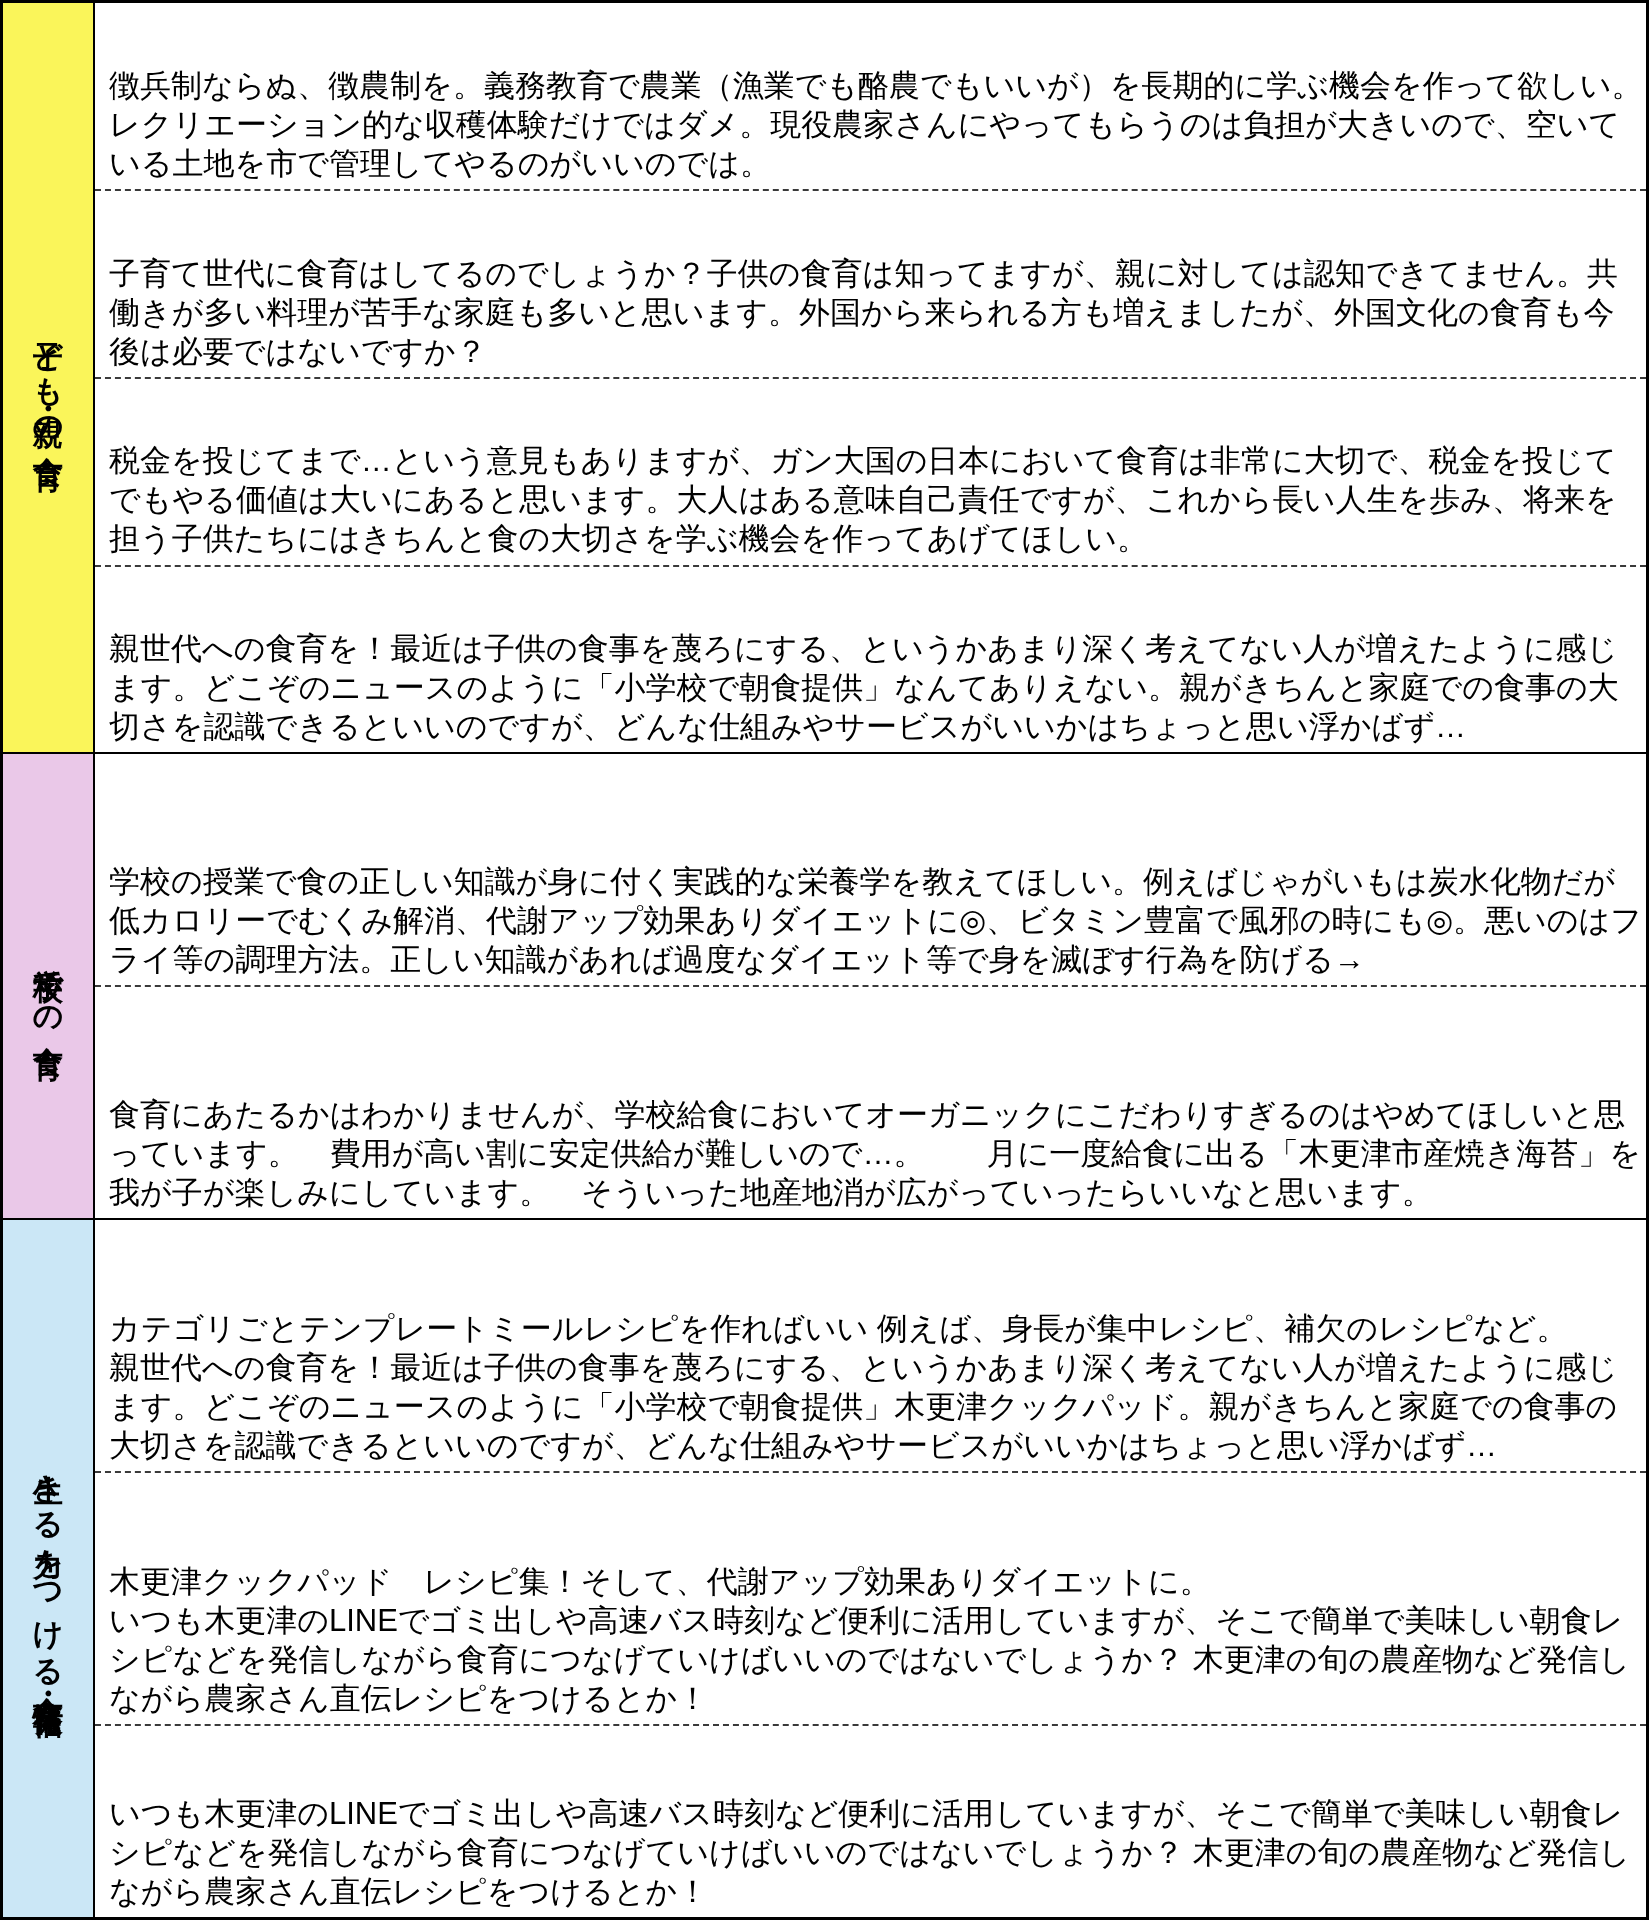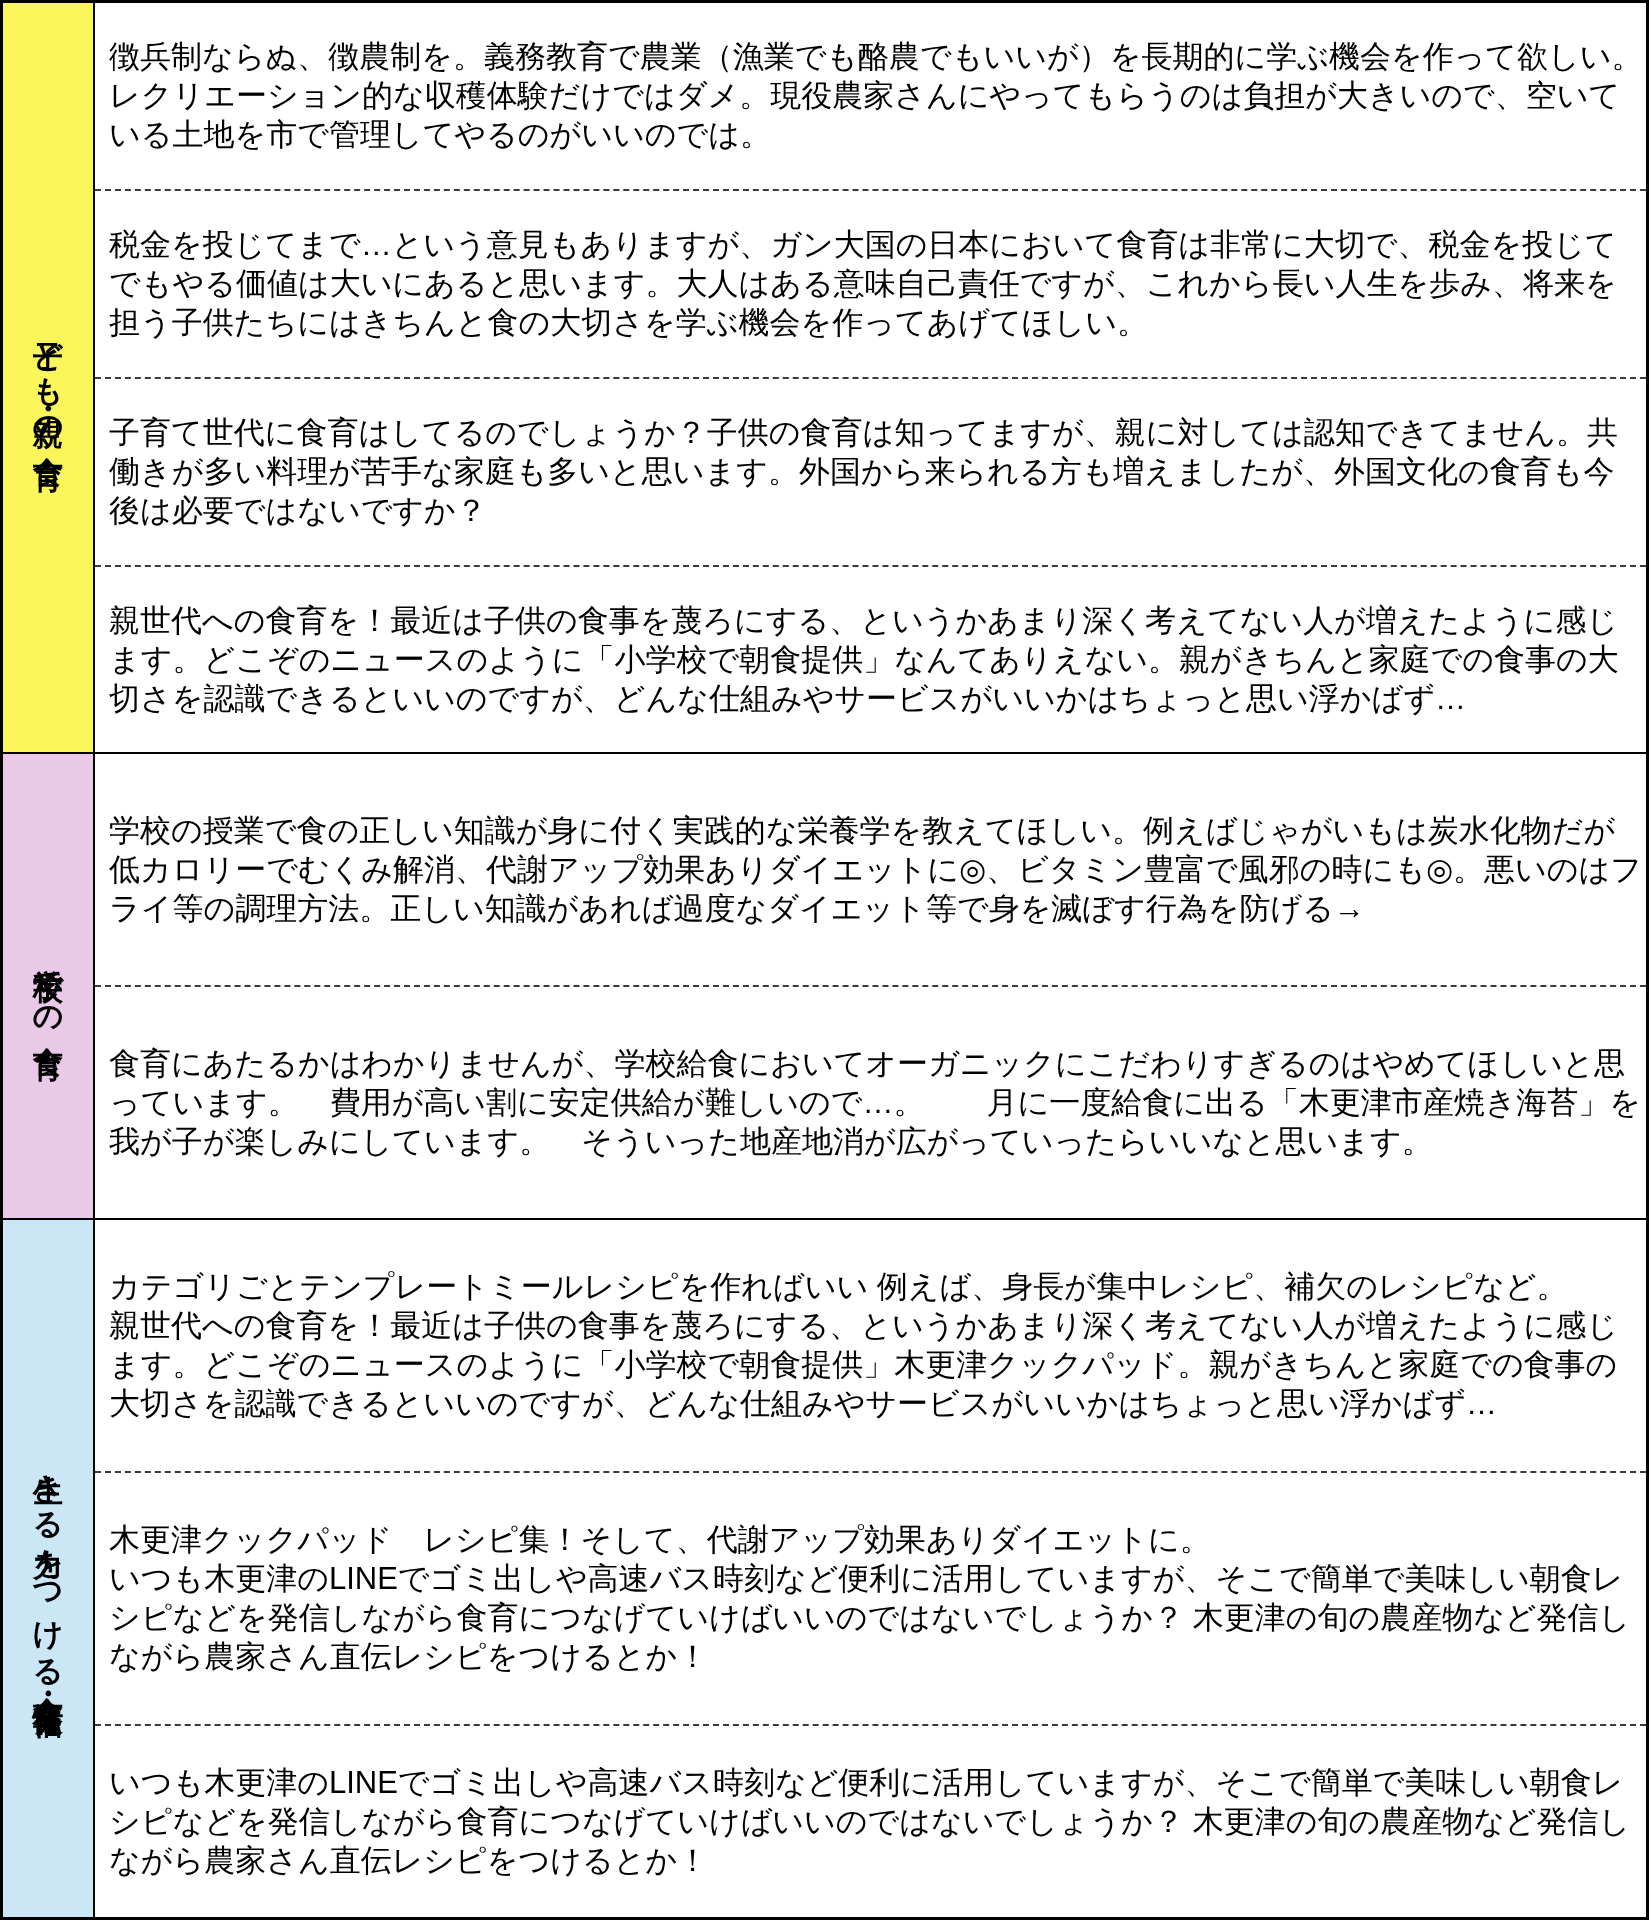--- a/index.html
+++ b/index.html
@@ -41,21 +41,21 @@
   }
   .content {
     flex: 1 1 auto;
     display: flex;
     flex-direction: column;
     min-width: 0;
   }
   .block {
     display: flex;
     flex-direction: column;
-    justify-content: center;
+    justify-content: flex-end;
     padding: 6px 2px 6px 14px;
     flex: 3 1 0;
     min-height: 0;
   }
   .block.lines-4 { flex-grow: 4; }
   .block:not(:last-child) { border-bottom: 2px dashed #3a3a3a; }
   .block p {
     font-size: 31px;
     line-height: 1.26;
     white-space: pre-wrap;
@@ -69,24 +69,24 @@
 
   <section class="row sec-0">
     <div class="head" style="background: rgb(250, 245, 90);">
       <span class="vlabel">子ども・親の食育</span>
     </div>
     <div class="content">
       <div class="block lines-3">
           <p>徴兵制ならぬ、徴農制を。義務教育で農業（漁業でも酪農でもいいが）を長期的に学ぶ機会を作って欲しい。レクリエーション的な収穫体験だけではダメ。現役農家さんにやってもらうのは負担が大きいので、空いている土地を市で管理してやるのがいいのでは。</p>
         </div>
       <div class="block lines-3">
-          <p>税金を投じてまで…という意見もありますが、ガン大国の日本において食育は非常に大切で、税金を投じてでもやる価値は大いにあると思います。大人はある意味自己責任ですが、これから長い人生を歩み、将来を担う子供たちにはきちんと食の大切さを学ぶ機会を作ってあげてほしい。</p>
+          <p>子育て世代に食育はしてるのでしょうか？子供の食育は知ってますが、親に対しては認知できてません。共働きが多い料理が苦手な家庭も多いと思います。外国から来られる方も増えましたが、外国文化の食育も今後は必要ではないですか？</p>
         </div>
       <div class="block lines-3">
-          <p>子育て世代に食育はしてるのでしょうか？子供の食育は知ってますが、親に対しては認知できてません。共働きが多い料理が苦手な家庭も多いと思います。外国から来られる方も増えましたが、外国文化の食育も今後は必要ではないですか？</p>
+          <p>税金を投じてまで…という意見もありますが、ガン大国の日本において食育は非常に大切で、税金を投じてでもやる価値は大いにあると思います。大人はある意味自己責任ですが、これから長い人生を歩み、将来を担う子供たちにはきちんと食の大切さを学ぶ機会を作ってあげてほしい。</p>
         </div>
       <div class="block lines-3">
           <p>親世代への食育を！最近は子供の食事を蔑ろにする、というかあまり深く考えてない人が増えたように感じます。どこぞのニュースのように「小学校で朝食提供」なんてありえない。親がきちんと家庭での食事の大切さを認識できるといいのですが、どんな仕組みやサービスがいいかはちょっと思い浮かばず…</p>
         </div>
     </div>
   </section>
 
   <section class="row sec-1">
     <div class="head" style="background: rgb(234, 200, 232);">
       <span class="vlabel">学校での食育</span>

